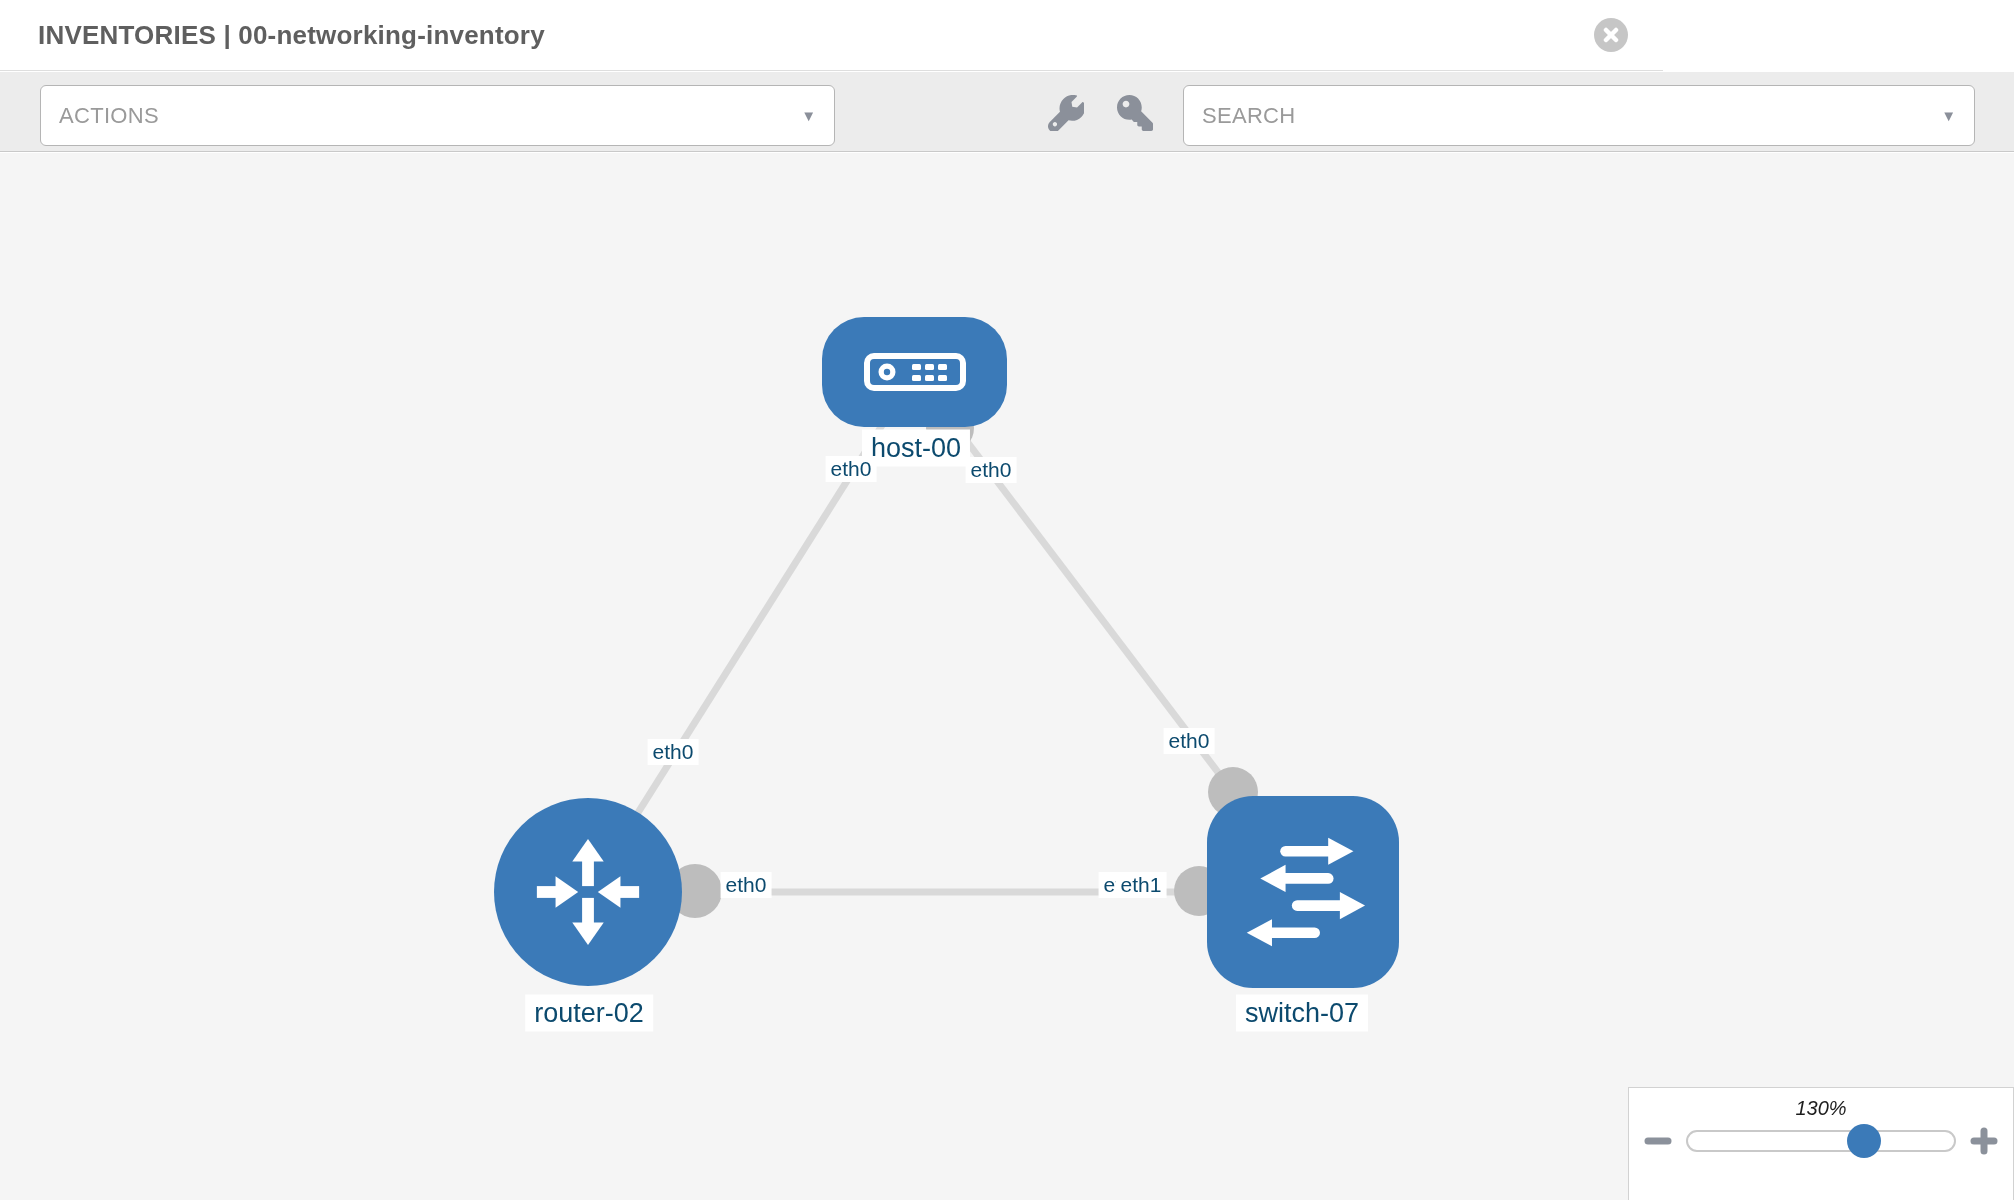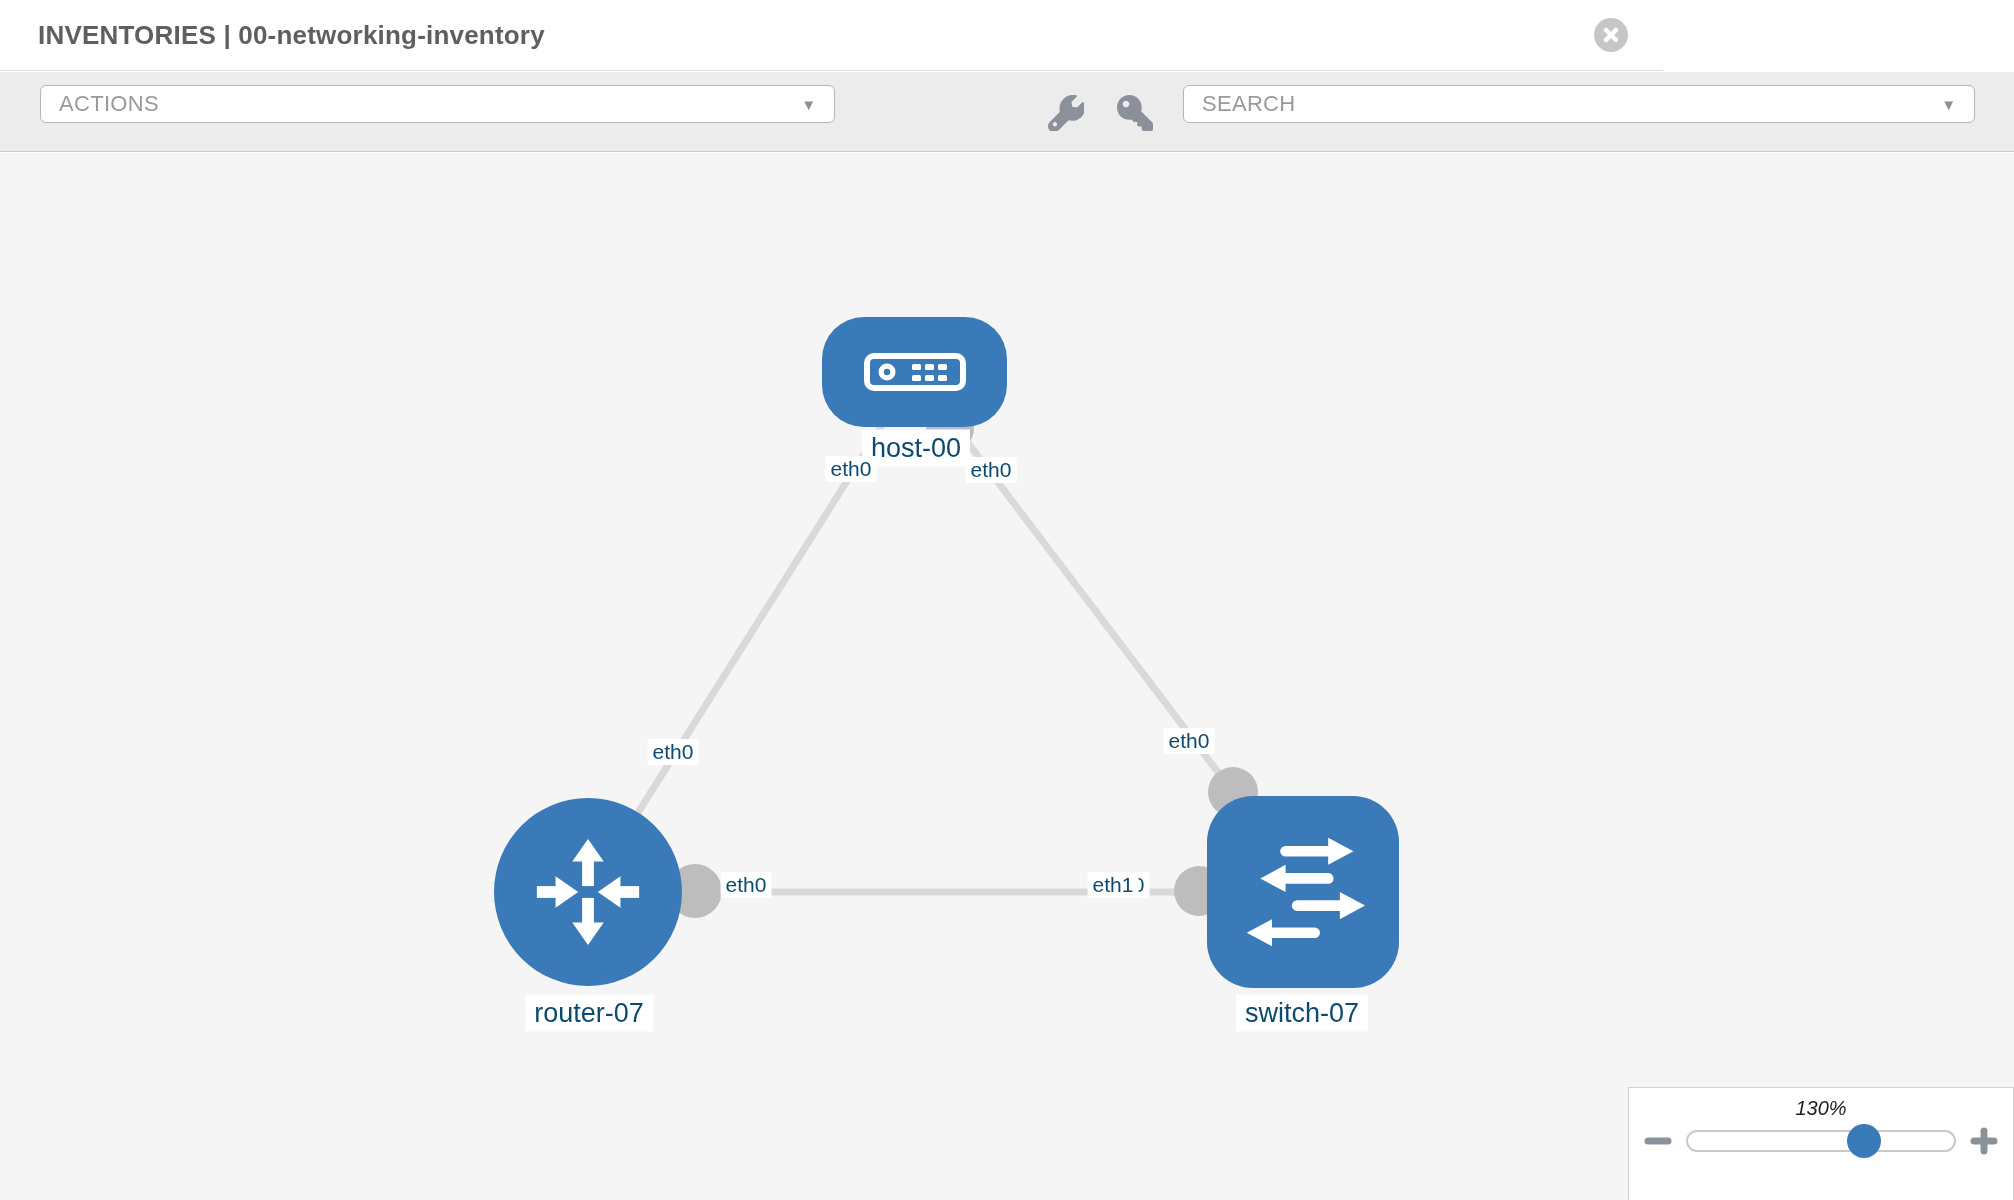--- a/index.html
+++ b/index.html
@@ -12,21 +12,21 @@
             background:#ffffff; border-bottom:1px solid #dedede; }
   .page-title { position:absolute; left:38px; top:50%; transform:translateY(-50%);
                 font-size:26px; font-weight:bold; color:#5f5f5f; letter-spacing:.2px; }
   .close-btn { position:absolute; right:35px; top:18px; width:34px; height:34px;
                border-radius:50%; background:#c6c6c6; display:flex;
                align-items:center; justify-content:center; cursor:pointer; }
 
   
   .toolbar { position:absolute; left:0; top:72px; width:2014px; height:80px;
              background:#ececec; border-bottom:1px solid #c9c9c9; }
-  .select { position:absolute; top:13px; height:38px; background:#fff;
+  .select { position:absolute; top:13px; height:61px; background:#fff;
             border:1px solid #b5b5b5; border-radius:6px; display:flex;
             align-items:center; padding:0 18px; cursor:pointer; }
   .select .sel-label { font-size:22px; color:#9a9a9a; letter-spacing:.3px; flex:1; }
   .select .caret { font-size:15px; color:#8b909a; }
   .select.actions { left:40px;  width:795px; }
   .select.search  { left:1183px; width:792px;gap:8px; }
   .tool-icon { position:absolute; top:23px; width:36px; height:36px; cursor:pointer; }
   .tool-icon svg { width:100%; height:100%; fill:#8b909a; }
   .tool-icon.wrench { left:1048px; }
   .tool-icon.key    { left:1117px; }
@@ -157,30 +157,30 @@
           <polygon points="22,46 48,32 48,60" stroke="none"></polygon>
           <line x1="60" y1="74" x2="106" y2="74"></line>
           <polygon points="130,74 104,60 104,88" stroke="none"></polygon>
           <line x1="78" y1="102" x2="32" y2="102"></line>
           <polygon points="8,102 34,88 34,116" stroke="none"></polygon>
         </g>
       </svg>
     </div>
 
     <div class="chip name" style="left:916px; top:295px;">host-00</div>
-    <div class="chip name" style="left:589px; top:860px;">router-07</div>
+    <div class="chip name" style="left:589px; top:860px;">router-02</div>
     <div class="chip name" style="left:1302px; top:860px;">switch-07</div>
 
     <div class="chip if" style="left:851px; top:316px;">eth0</div>
     <div class="chip if" style="left:991px; top:317px;">eth0</div>
     <div class="chip if" style="left:673px; top:599px;">eth0</div>
     <div class="chip if" style="left:1189px; top:588px;">eth0</div>
     <div class="chip if" style="left:746px; top:732px;">eth0</div>
     <div class="chip if" style="left:1124px; top:732px;">eth0</div>
-    <div class="chip if over" style="left:1113px; top:732px;">eth1</div>
+    <div class="chip if over" style="left:1141px; top:732px;">eth1</div>
 
     <div class="zoom-panel">
       <div class="zoom-level">130%</div>
       <div class="zoom-row">
         <div class="zoom-btn">
           <svg viewBox="0 0 28 28">
             <line x1="4" y1="14" x2="24" y2="14"></line>
           </svg>
         </div>
         <div class="slider-track">

